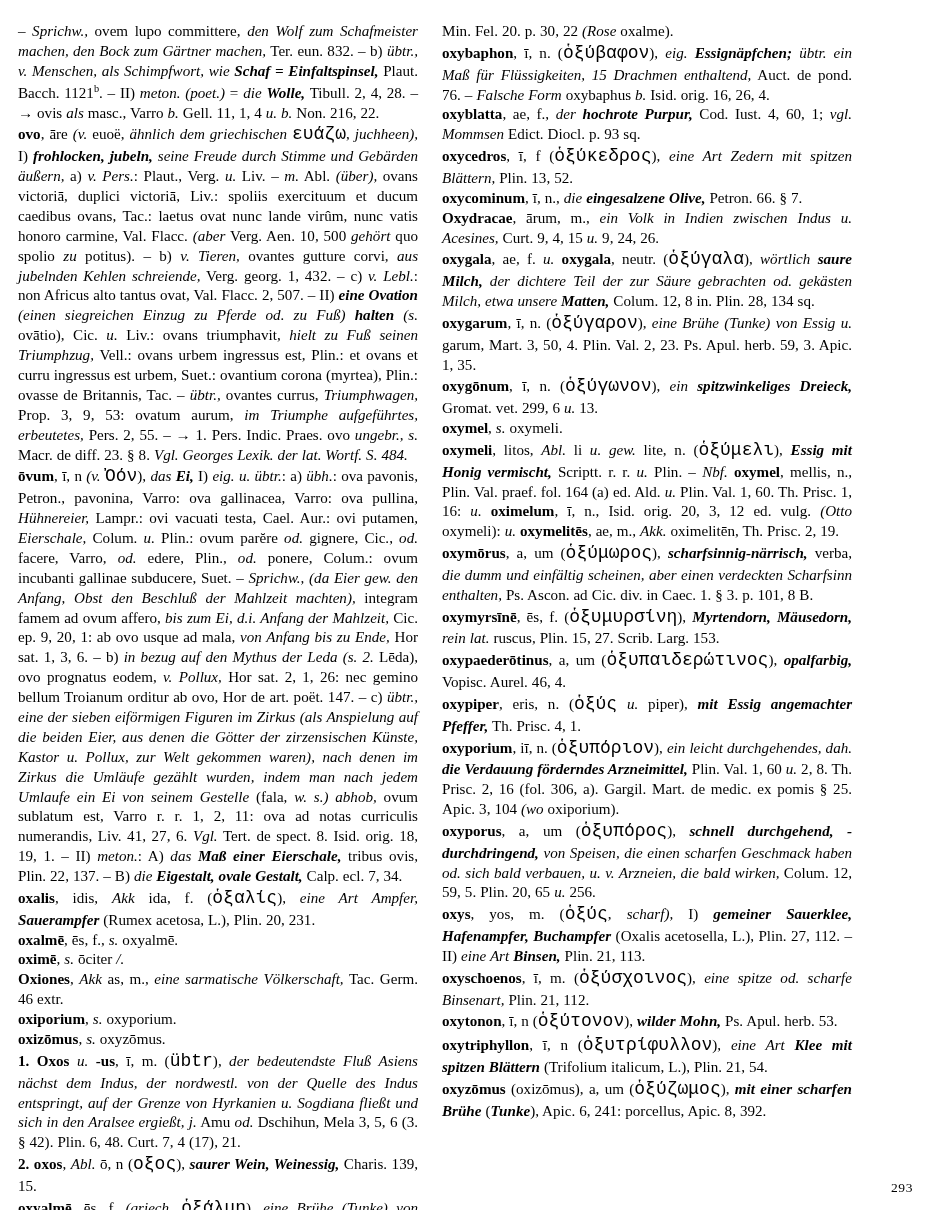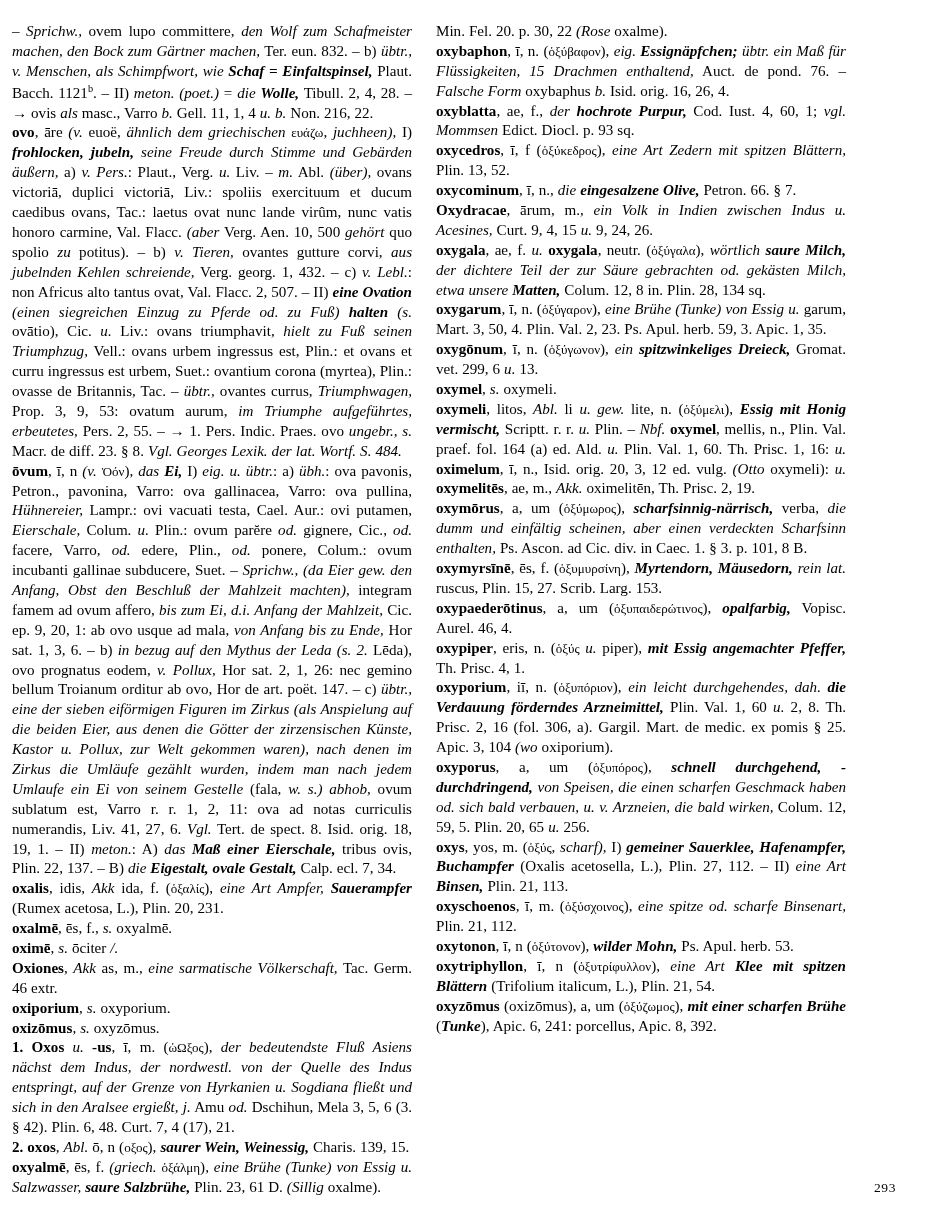--- a/index.html
+++ b/index.html
@@ -12,21 +12,21 @@
     height: 1210px;
     font-family: "Liberation Serif", "DejaVu Serif", serif;
     color: #000000;
     overflow: hidden;
   }
   .page {
     position: relative;
     width: 935px;
     height: 1210px;
     box-sizing: border-box;
-    padding: 22px 18px 10px 12px;
+    padding: 22px 18px 10px 18px;
   }
   .columns {
     display: flex;
     flex-direction: row;
     gap: 24px;
     height: 1140px;
     align-items: flex-start;
   }
   .column {
     width: 400px;
@@ -42,26 +42,26 @@
     margin: 0 0 0 0;
     text-indent: 0;
     hyphens: manual;
     word-spacing: 0.2px;
   }
   .entry.cont { text-indent: 0; }
 
   b  { font-weight: bold; font-style: normal; }
   i  { font-style: italic; font-weight: normal; }
   .bi { font-weight: bold; font-style: italic; }
-  .gr { font-family: Liberation Serif, serif; font-style: normal; font-size: 13px; }
+  .gr { font-family: Liberation Mono, monospace; font-style: normal; font-size: 18px; }
   .sup { font-size: 0.68em; vertical-align: super; }
 
   .pagenum {
     position: absolute;
-    right: 39px;
+    right: 22px;
     bottom: 14px;
     font-size: 13.5px;
     letter-spacing: 0.6px;
     font-family: "Liberation Serif", serif;
   }
 </style>
 </head>
 <body>
 
 <div class="page">
@@ -71,21 +71,21 @@
     <div class="column col-left" id="col-left">
         <p class="entry cont">– <i>Sprichw.,</i> ovem lupo committere, <i>den Wolf zum Schafmeister machen, den Bock zum Gärtner machen,</i> Ter. eun. 832. – b) <i>übtr., v. Menschen, als Schimpfwort, wie</i> <span class="bi">Schaf = Einfaltspinsel,</span> Plaut. Bacch. 1121<span class="sup">b</span>. – II) <i>meton. (poet.)</i> = <i>die</i> <span class="bi">Wolle,</span> Tibull. 2, 4, 28. – → ovis <i>als</i> masc., Varro <i>b.</i> Gell. 11, 1, 4 <i>u. b.</i> Non. 216, 22.</p>
         <p class="entry"><b>ovo</b>, āre <i>(v.</i> euoë, <i>ähnlich dem griechischen</i> <span class="gr">ευάζω</span>, <i>juchheen),</i> I) <span class="bi">frohlocken, jubeln,</span> <i>seine Freude durch Stimme und Gebärden äußern,</i> a) <i>v. Pers.</i>: Plaut., Verg. <i>u.</i> Liv. – <i>m.</i> Abl. <i>(über),</i> ovans victoriā, duplici victoriā, Liv.: spoliis exercituum et ducum caedibus ovans, Tac.: laetus ovat nunc lande virûm, nunc vatis honoro carmine, Val. Flacc. <i>(aber</i> Verg. Aen. 10, 500 <i>gehört</i> quo spolio <i>zu</i> potitus). – b) <i>v. Tieren,</i> ovantes gutture corvi, <i>aus jubelnden Kehlen schreiende,</i> Verg. georg. 1, 432. – c) <i>v. Lebl.</i>: non Africus alto tantus ovat, Val. Flacc. 2, 507. – II) <span class="bi">eine Ovation</span> <i>(einen siegreichen Einzug zu Pferde od. zu Fuß)</i> <span class="bi">halten</span> <i>(s.</i> ovātio), Cic. <i>u.</i> Liv.: ovans triumphavit, <i>hielt zu Fuß seinen Triumphzug,</i> Vell.: ovans urbem ingressus est, Plin.: et ovans et curru ingressus est urbem, Suet.: ovantium corona (myrtea), Plin.: ovasse de Britannis, Tac. – <i>übtr.,</i> ovantes currus, <i>Triumphwagen,</i> Prop. 3, 9, 53: ovatum aurum, <i>im Triumphe aufgeführtes, erbeutetes,</i> Pers. 2, 55. – → 1. Pers. Indic. Praes. ovo <i>ungebr., s.</i> Macr. de diff. 23. § 8. <i>Vgl. Georges Lexik. der lat. Wortf. S. 484.</i></p>
         <p class="entry"><b>ōvum</b>, ī, n <i>(v.</i> <span class="gr">Ὀόν</span>), <i>das</i> <span class="bi">Ei,</span> I) <i>eig. u. übtr.</i>: a) <i>übh.</i>: ova pavonis, Petron., pavonina, Varro: ova gallinacea, Varro: ova pullina, <i>Hühnereier,</i> Lampr.: ovi vacuati testa, Cael. Aur.: ovi putamen, <i>Eierschale,</i> Colum. <i>u.</i> Plin.: ovum parĕre <i>od.</i> gignere, Cic., <i>od.</i> facere, Varro, <i>od.</i> edere, Plin., <i>od.</i> ponere, Colum.: ovum incubanti gallinae subducere, Suet. – <i>Sprichw., (da Eier gew. den Anfang, Obst den Beschluß der Mahlzeit machten),</i> integram famem ad ovum affero, <i>bis zum Ei, d.i. Anfang der Mahlzeit,</i> Cic. ep. 9, 20, 1: ab ovo usque ad mala, <i>von Anfang bis zu Ende,</i> Hor sat. 1, 3, 6. – b) <i>in bezug auf den Mythus der Leda (s. 2.</i> Lēda), ovo prognatus eodem, <i>v. Pollux,</i> Hor sat. 2, 1, 26: nec gemino bellum Troianum orditur ab ovo, Hor de art. poët. 147. – c) <i>übtr., eine der sieben eiförmigen Figuren im Zirkus (als Anspielung auf die beiden Eier, aus denen die Götter der zirzensischen Künste, Kastor u. Pollux, zur Welt gekommen waren), nach denen im Zirkus die Umläufe gezählt wurden, indem man nach jedem Umlaufe ein Ei von seinem Gestelle</i> (fala, <i>w. s.) abhob,</i> ovum sublatum est, Varro r. r. 1, 2, 11: ova ad notas curriculis numerandis, Liv. 41, 27, 6. <i>Vgl.</i> Tert. de spect. 8. Isid. orig. 18, 19, 1. – II) <i>meton.</i>: A) <i>das</i> <span class="bi">Maß einer Eierschale,</span> tribus ovis, Plin. 22, 137. – B) <i>die</i> <span class="bi">Eigestalt, ovale Gestalt,</span> Calp. ecl. 7, 34.</p>
         <p class="entry"><b>oxalis</b>, idis, <i>Akk</i> ida, f. (<span class="gr">ὁξαλίς</span>), <i>eine Art Ampfer,</i> <span class="bi">Sauerampfer</span> (Rumex acetosa, L.), Plin. 20, 231.</p>
         <p class="entry"><b>oxalmē</b>, ēs, f., <i>s.</i> oxyalmē.</p>
         <p class="entry"><b>oximē</b>, <i>s.</i> ōciter <i>/.</i></p>
         <p class="entry"><b>Oxiones</b>, <i>Akk</i> as, m., <i>eine sarmatische Völkerschaft,</i> Tac. Germ. 46 extr.</p>
         <p class="entry"><b>oxiporium</b>, <i>s.</i> oxyporium.</p>
         <p class="entry"><b>oxizōmus</b>, <i>s.</i> oxyzōmus.</p>
-        <p class="entry"><b>1. Oxos</b> <i>u.</i> <b>-us</b>, ī, m. (<span class="gr">ὡΩξος</span>), <i>der bedeutendste Fluß Asiens nächst dem Indus, der nordwestl. von der Quelle des Indus entspringt, auf der Grenze von Hyrkanien u. Sogdiana fließt und sich in den Aralsee ergießt, j.</i> Amu <i>od.</i> Dschihun, Mela 3, 5, 6 (3. § 42). Plin. 6, 48. Curt. 7, 4 (17), 21.</p>
+        <p class="entry"><b>1. Oxos</b> <i>u.</i> <b>-us</b>, ī, m. (<span class="gr">übtr</span>), <i>der bedeutendste Fluß Asiens nächst dem Indus, der nordwestl. von der Quelle des Indus entspringt, auf der Grenze von Hyrkanien u. Sogdiana fließt und sich in den Aralsee ergießt, j.</i> Amu <i>od.</i> Dschihun, Mela 3, 5, 6 (3. § 42). Plin. 6, 48. Curt. 7, 4 (17), 21.</p>
         <p class="entry"><b>2. oxos</b>, <i>Abl.</i> ō, n (<span class="gr">οξος</span>), <span class="bi">saurer Wein, Weinessig,</span> Charis. 139, 15.</p>
         <p class="entry"><b>oxyalmē</b>, ēs, f. <i>(griech.</i> <span class="gr">ὁξάλμη</span>)<i>, eine Brühe (Tunke) von Essig u. Salzwasser,</i> <span class="bi">saure Salzbrühe,</span> Plin. 23, 61 D. <i>(Sillig</i> oxalme).</p>
       </div>
 
     <div class="column col-right" id="col-right">
         <p class="entry cont">Min. Fel. 20. p. 30, 22 <i>(Rose</i> oxalme).</p>
         <p class="entry"><b>oxybaphon</b>, ī, n. (<span class="gr">ὁξύβαφον</span>), <i>eig.</i> <span class="bi">Essignäpfchen;</span> <i>übtr. ein Maß für Flüssigkeiten, 15 Drachmen enthaltend,</i> Auct. de pond. 76. – <i>Falsche Form</i> oxybaphus <i>b.</i> Isid. orig. 16, 26, 4.</p>
         <p class="entry"><b>oxyblatta</b>, ae, f., <i>der</i> <span class="bi">hochrote Purpur,</span> Cod. Iust. 4, 60, 1; <i>vgl. Mommsen</i> Edict. Diocl. p. 93 sq.</p>
         <p class="entry"><b>oxycedros</b>, ī, f (<span class="gr">ὁξύκεδρος</span>), <i>eine Art Zedern mit spitzen Blättern,</i> Plin. 13, 52.</p>
         <p class="entry"><b>oxycominum</b>, ī, n., <i>die</i> <span class="bi">eingesalzene Olive,</span> Petron. 66. § 7.</p>

